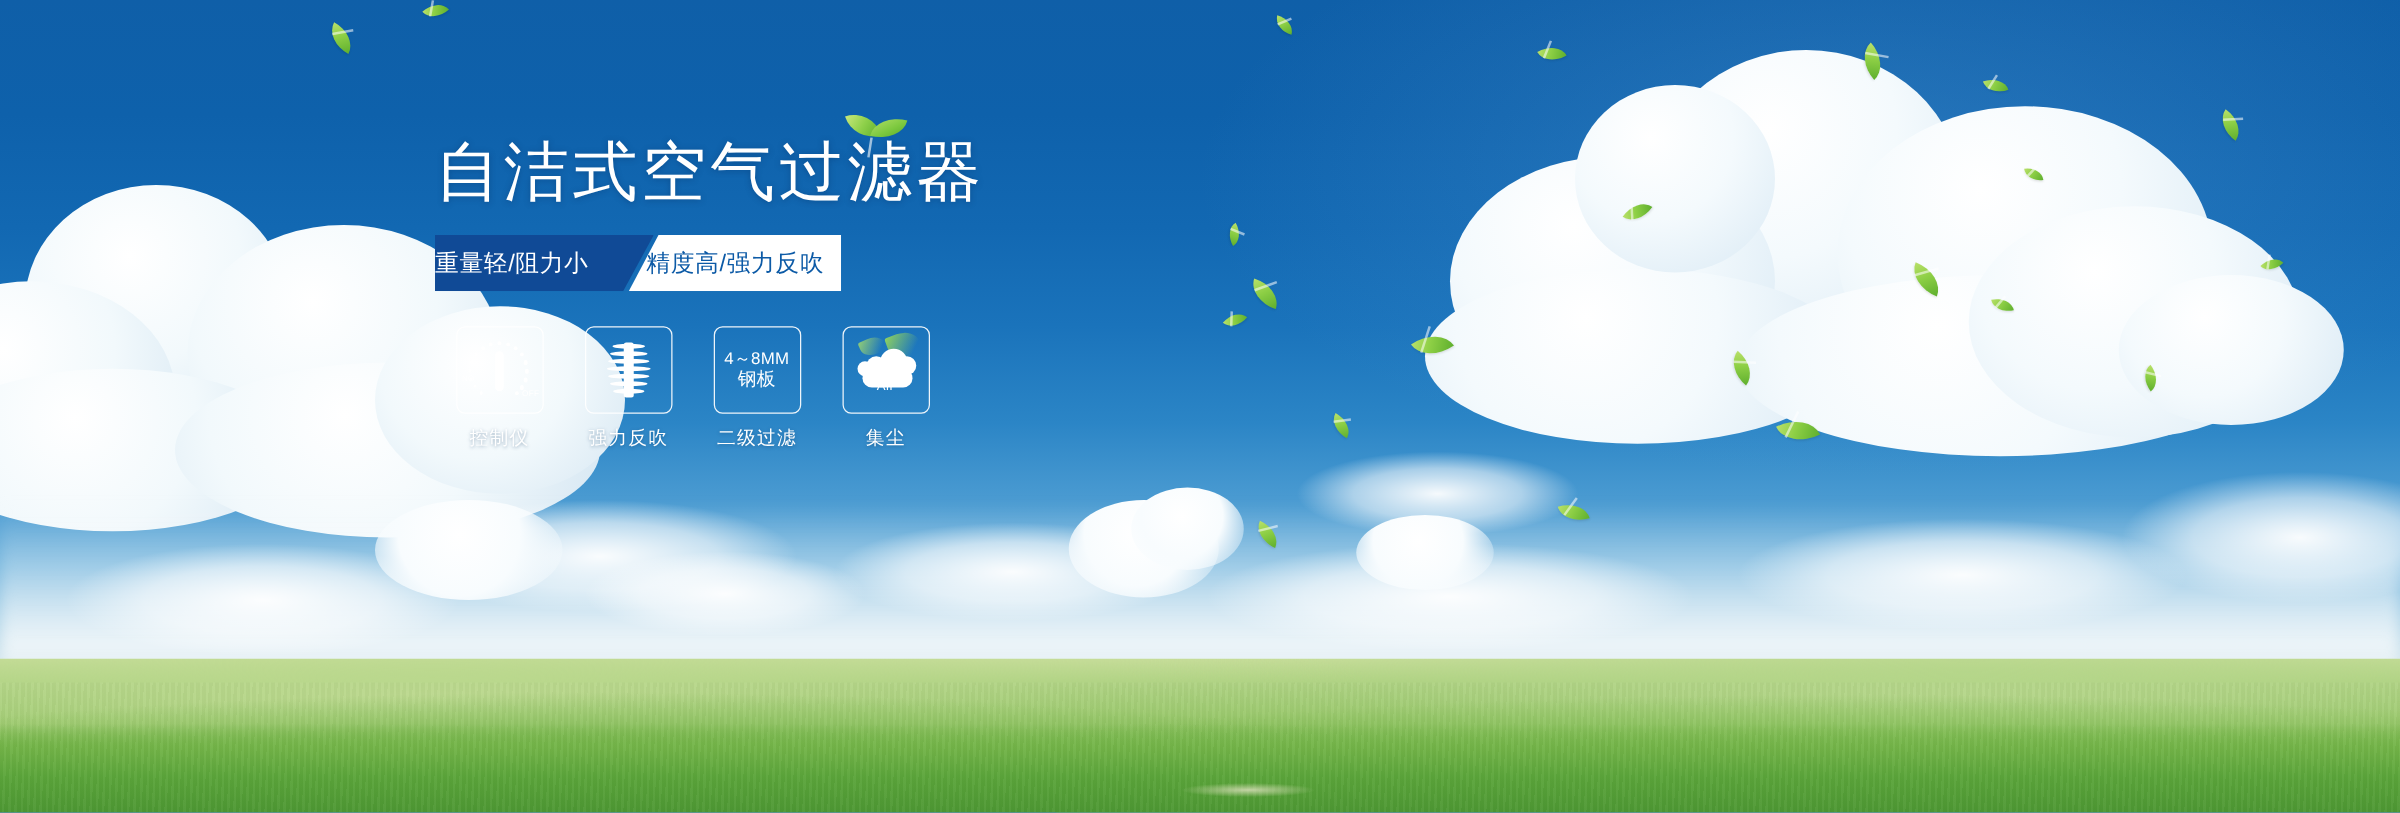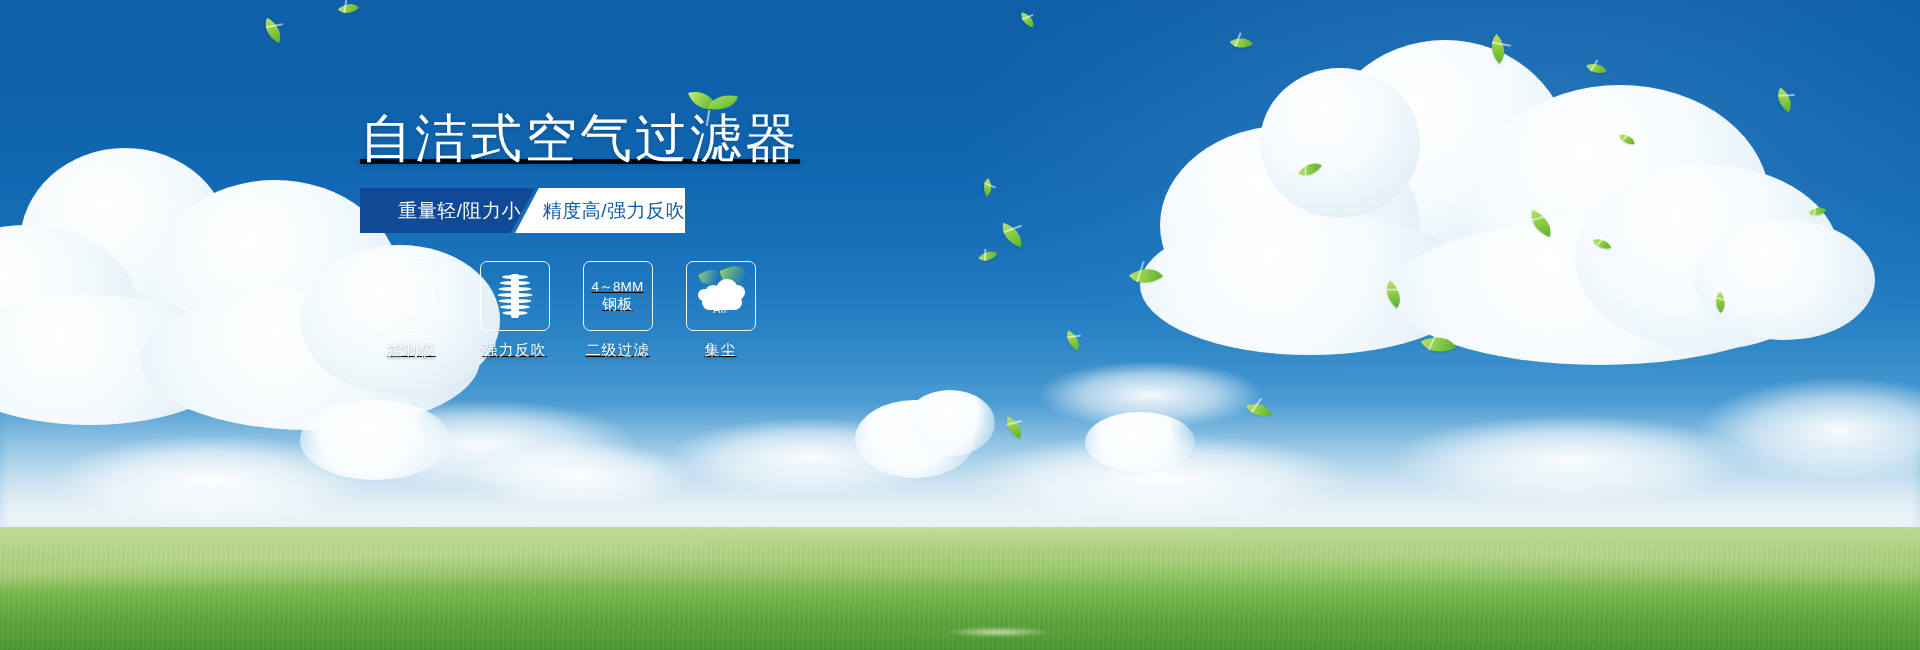--- a/index.html
+++ b/index.html
@@ -122,21 +122,21 @@
     border-radius:0 100% 0 100%;
     box-shadow:0 1px 2px rgba(0,0,0,0.12);
   }
   .leaf::after{
     content:""; position:absolute; left:12%; top:46%;
     width:78%; height:1.5px; background:rgba(255,255,255,0.55);
     transform:rotate(-38deg); transform-origin:left center;
   }
 
   
-  .content { position:absolute; left:360px; top:108px; width:560px;text-decoration:underline; }
+  .content { position:absolute; left:348px; top:108px; width:560px; }
 
   .title-wrap { position:relative; }
   .title {
     font-size:52px; line-height:60px; color:#ffffff;
     letter-spacing:3px; font-weight:400;
     text-shadow:0 1px 5px rgba(0,40,90,0.35);
     white-space:nowrap;
   }
   .title-leaf-a {
     position:absolute; left:331px; top:-19px;
@@ -154,21 +154,21 @@
   }
   .title-leaf-stem {
     position:absolute; left:347px; top:2px; width:2px; height:16px;
     background:rgba(255,255,255,0.6); transform:rotate(9deg);
   }
 
   
   .tabs { position:relative; margin-top:20px; height:45px; width:325px; }
   .tab {
     position:absolute; top:0; height:45px;
-    display:flex; align-items:center; justify-content:flex-end;
+    display:flex; align-items:center; justify-content:flex-start;
     font-size:19px; letter-spacing:0.5px; white-space:nowrap;
   }
   .tab-a {
     left:0; width:175px; background:#104a96; color:#ffffff;
     clip-path:polygon(0 0, 100% 0, 86% 100%, 0 100%);
     padding-right:14px;
   }
   .tab-b {
     left:155px; width:170px; background:#ffffff; color:#0c5aa6;
     clip-path:polygon(14% 0, 100% 0, 100% 100%, 0 100%);

